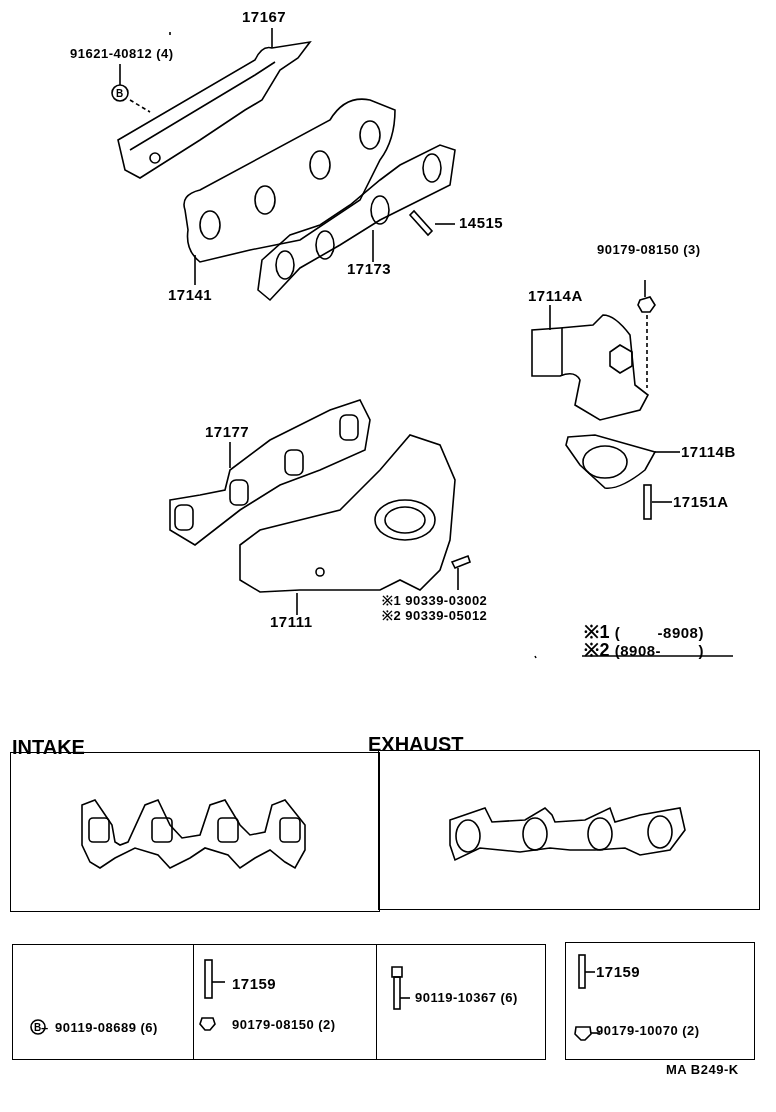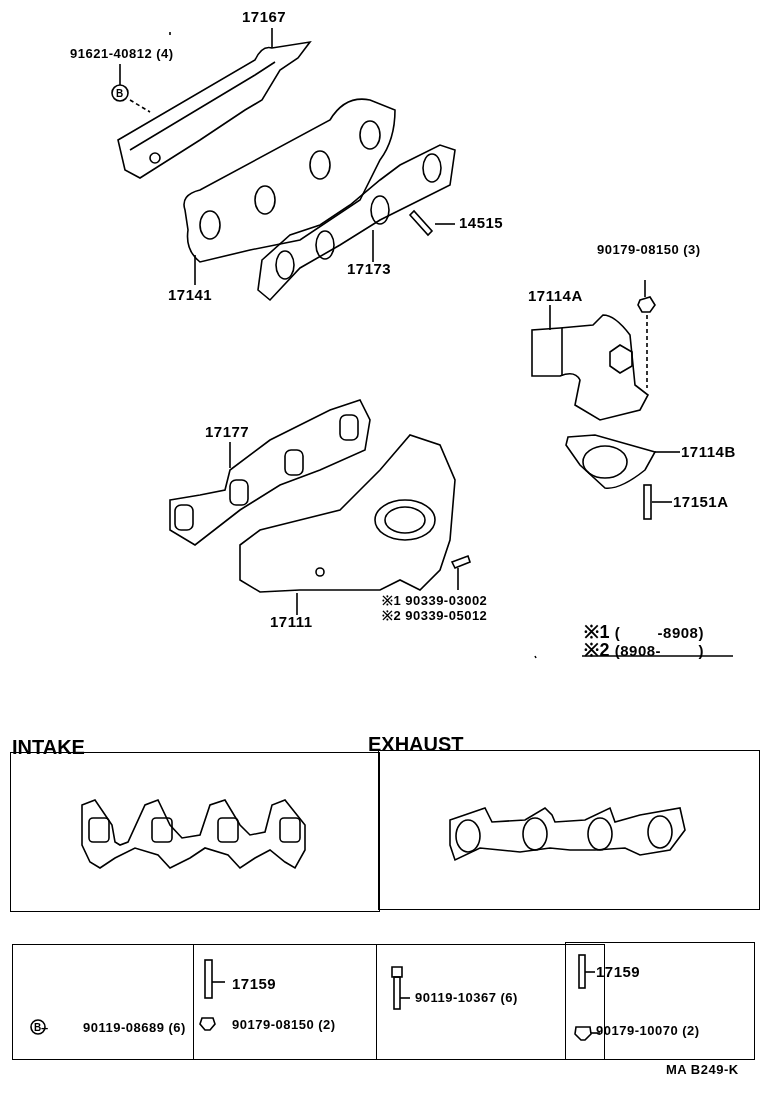--- a/index.html
+++ b/index.html
@@ -142,28 +142,28 @@
   <span style="font-size:18px;">※2</span>
   <span style="white-space:pre;">(8908-        )</span>
 </div>
 
 <div class="hdr" style="left:12px;top:736px;">INTAKE</div>
 <div class="hdr" style="left:368px;top:733px;">EXHAUST</div>
 <div class="box" style="left:10px;top:752px;width:370px;height:160px;"></div>
 <div class="box" style="left:378px;top:750px;width:382px;height:160px;"></div>
 
 <div class="box" style="left:12px;top:944px;width:182px;height:116px;">
-  <div class="lbl sm" style="left:42px;top:75px;margin-left:28px;">90119-08689 (6)</div>
+  <div class="lbl sm" style="left:42px;top:75px;">90119-08689 (6)</div>
   <div class="lbl sm" style="left:28px;top:75px;">–</div>
 </div>
 <div class="box" style="left:193px;top:944px;width:184px;height:116px;">
   <div class="lbl" style="left:38px;top:30px;">17159</div>
   <div class="lbl sm" style="left:38px;top:72px;">90179-08150 (2)</div>
 </div>
-<div class="box" style="left:376px;top:944px;width:229px;height:116px;">
+<div class="box" style="left:376px;top:944px;width:170px;height:116px;">
   <div class="lbl sm" style="left:38px;top:45px;">90119-10367 (6)</div>
 </div>
 <div class="box" style="left:565px;top:942px;width:190px;height:118px;">
   <div class="lbl" style="left:30px;top:20px;">17159</div>
   <div class="lbl sm" style="left:30px;top:80px;">90179-10070 (2)</div>
 </div>
 
 <div class="lbl sm" style="left:666px;top:1062px;">MA B249-K</div>
 
 </body></html>

